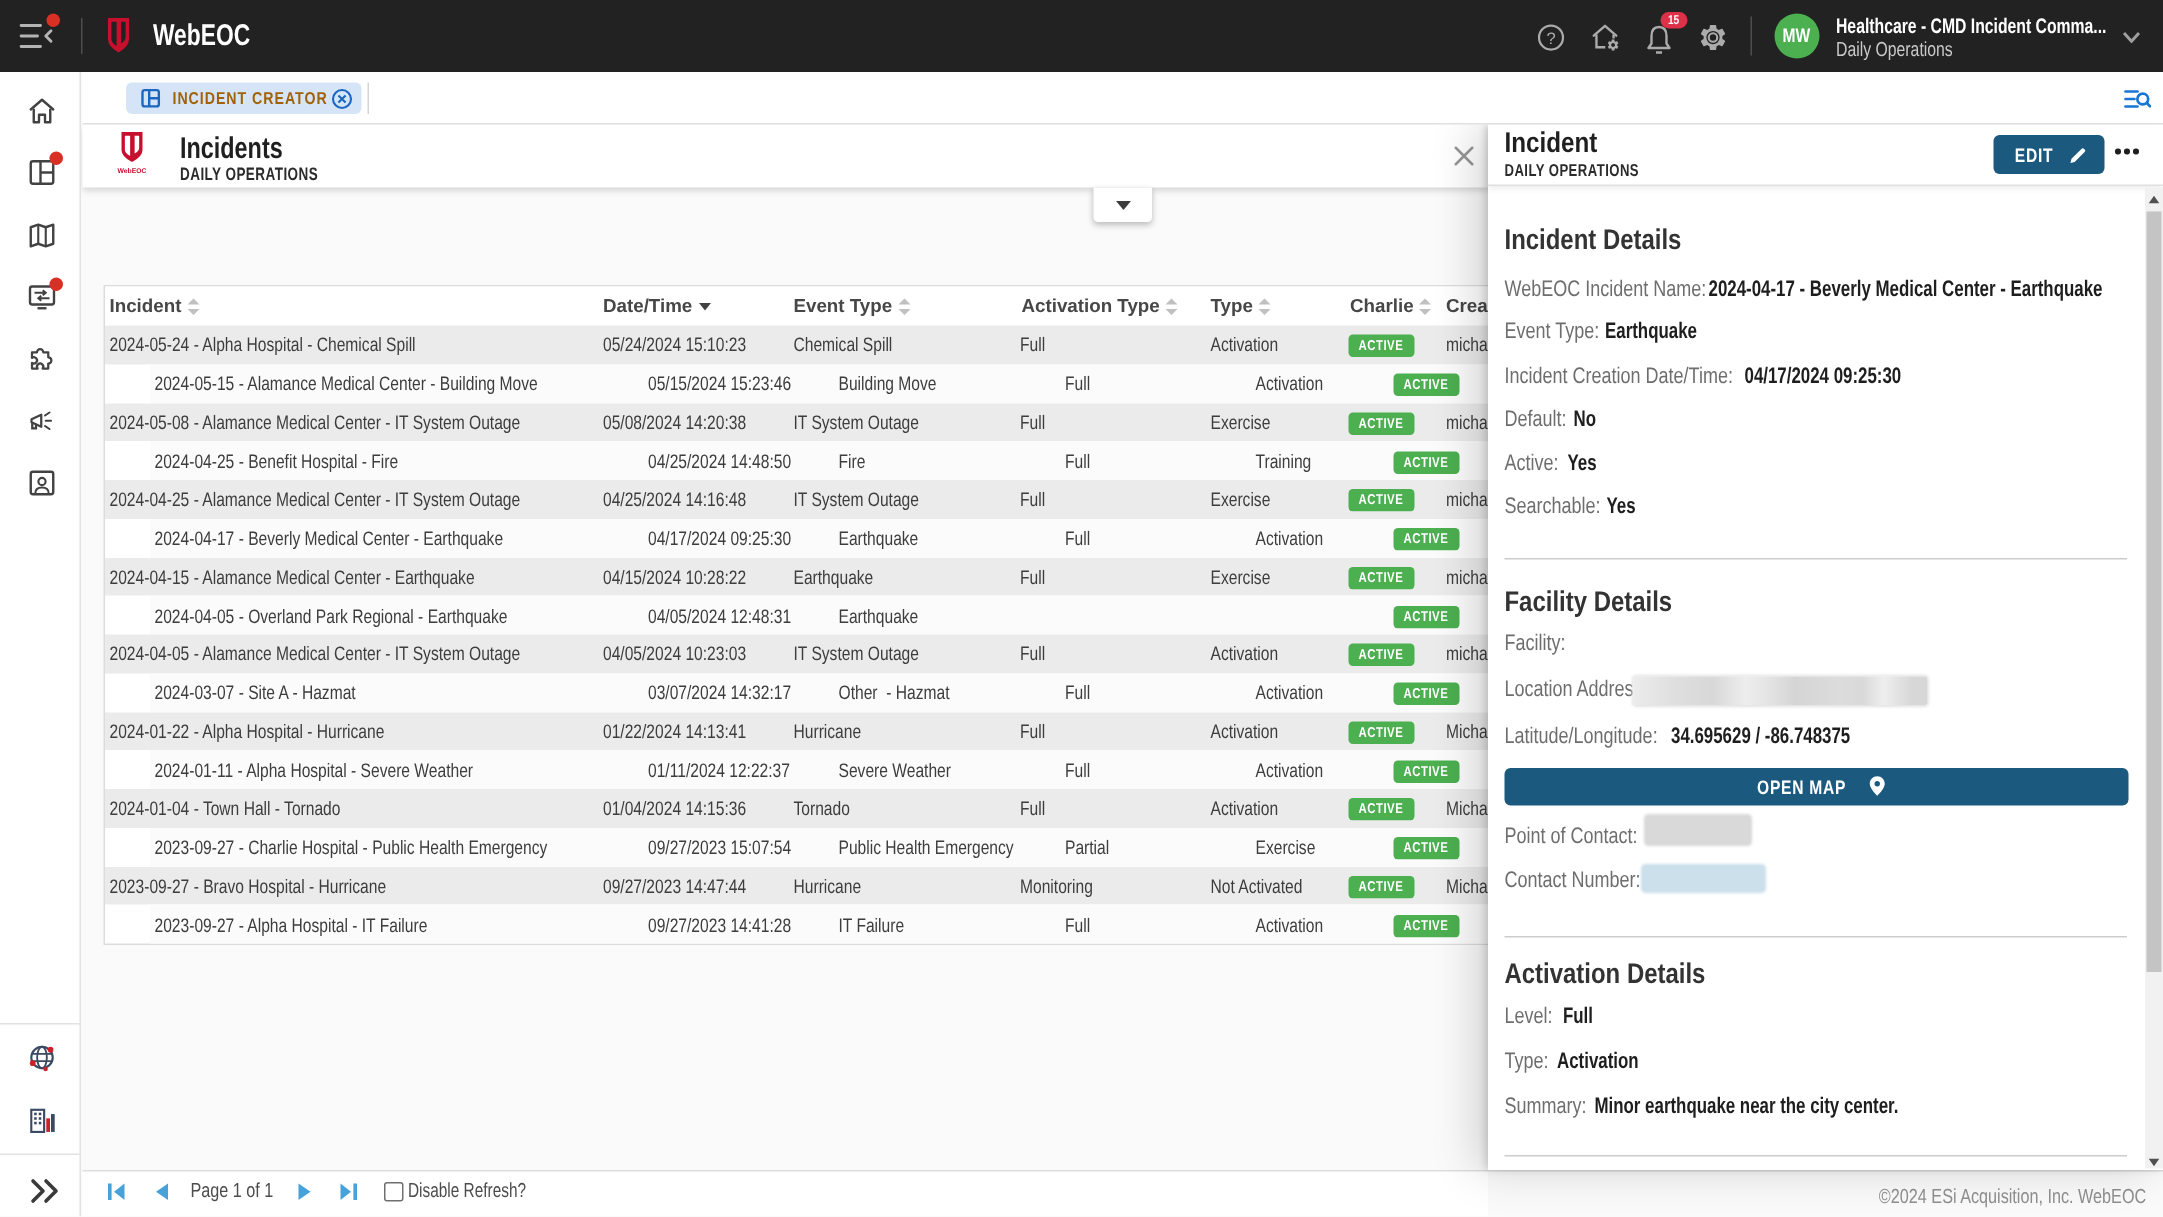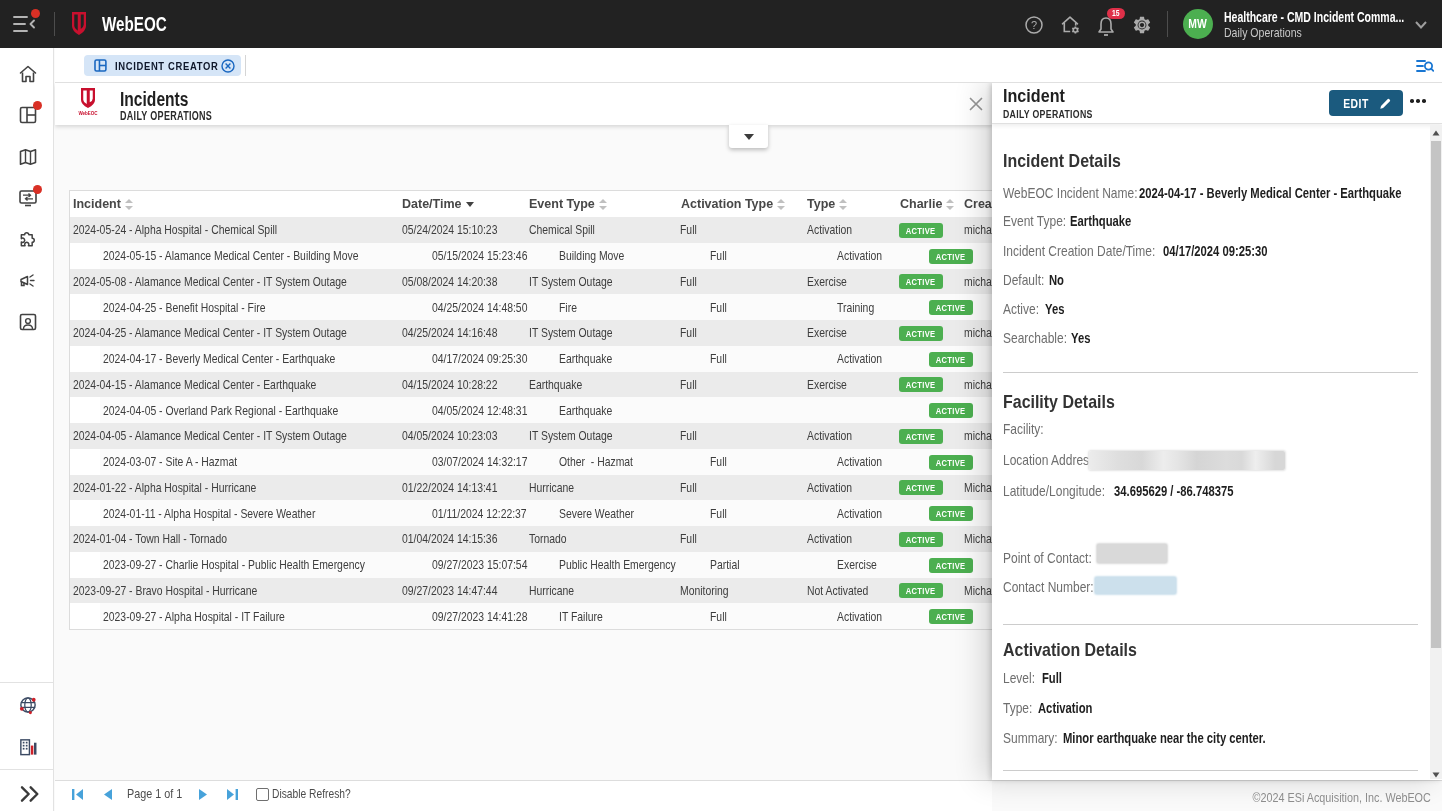--- a/index.html
+++ b/index.html
@@ -13,21 +13,21 @@
   
   #topbar { position:absolute; left:0; top:0; width:1442px; height:48px; background:#222222; z-index:50; }
 
   
   #sidebar { position:absolute; left:0; top:48px; width:54px; height:763px; background:#fff; border-right:1px solid #e2e2e2; z-index:40; }
   .sideicon { position:absolute; left:18px; width:20px; height:20px; }
   .reddot { position:absolute; width:9px; height:9px; border-radius:50%; background:#d93025; }
 
   
   #tabbar { position:absolute; left:55px; top:48px; width:1387px; height:35px; background:#fff; border-bottom:1px solid #e0e0e0; z-index:30; }
-  #chip { position:absolute; left:29px; top:7px; width:157px; height:21px; background:#d5e5f7; border-radius:4px; color:#0f172a; display:flex; align-items:center; }
+  #chip { position:absolute; left:29px; top:7px; width:157px; height:21px; background:#d5e5f7; border-radius:4px; color:#a16207; display:flex; align-items:center; }
   #chipdiv { position:absolute; left:190px; top:7px; width:1px; height:21px; background:#d5d5d5; }
 
   
   #titlestrip { position:absolute; left:55px; top:83px; width:937px; height:42px; background:#fff; z-index:20; box-shadow:0 2px 4px rgba(0,0,0,.14); }
 
   
   #tablewrap { position:absolute; left:69px; top:190px; width:991px; border:1px solid #dcdcdc; background:#fff; z-index:5; }
   .trow { display:flex; height:25.75px; align-items:center; font-size:13px; color:#3d3d3d; }
   .trow > div { overflow:hidden; white-space:nowrap; flex:none; }
   .c1 { width:329px; padding-left:3px; }
@@ -463,20 +463,26 @@
   <div class="prow" style="top:366px">
       <span class="plabel t">Location Address:</span>
     </div>
   <div class="redact" style="left:97px;top:368px;width:196px;height:19px;background:linear-gradient(90deg,#ececec 0%,#dedede 15%,#d8d8d8 27%,#ededed 38%,#e5e5e5 45%,#d5d5d5 55%,#dcdcdc 70%,#d9d9d9 78%,#eeeeee 85%,#d7d7d7 95%);box-shadow:0 0 2px 1px #e3e3e3"></div>
   <div class="prow" style="top:397px">
       <span class="plabel t">Latitude/Longitude:</span>
     </div>
   <div class="prow" style="top:397px;left:122px">
       <span class="pvalue t" style="transform:scaleX(.75)">34.695629 / -86.748375</span>
     </div>
+  <div class="abs" style="left:10.5px;top:428.5px;width:416px;height:25px;background:#1b5a7e;border-radius:4px;color:#fff;display:flex;align-items:center;justify-content:center">
+    <span style="font-size:13px;font-weight:bold;letter-spacing:.6px"><span class="tc">OPEN MAP</span></span>
+    <svg style="margin-left:7px" width="11" height="14" viewBox="0 0 11 14">
+        <path d="M5.5 0.5 C8.3 0.5 10.5 2.7 10.5 5.5 C10.5 9 5.5 13.5 5.5 13.5 C5.5 13.5 0.5 9 0.5 5.5 C0.5 2.7 2.7 0.5 5.5 0.5 Z M5.5 3.7 A1.8 1.8 0 1 0 5.5 7.3 A1.8 1.8 0 1 0 5.5 3.7 Z" fill="#fff" fill-rule="evenodd"></path>
+      </svg>
+  </div>
   <div class="prow" style="top:464.5px">
       <span class="plabel t">Point of Contact:</span>
     </div>
   <div class="redact" style="left:105px;top:460.5px;width:70px;height:19.5px;background:#d9d9d9;box-shadow:0 0 2px 1px #d9d9d9"></div>
   <div class="prow" style="top:493px">
       <span class="plabel t">Contact Number:</span>
     </div>
   <div class="redact" style="left:103px;top:494px;width:81px;height:16.5px;background:#cce0ec;box-shadow:0 0 2px 1px #cce0ec"></div>
   <div class="phr" style="top:540.5px"></div>
 

